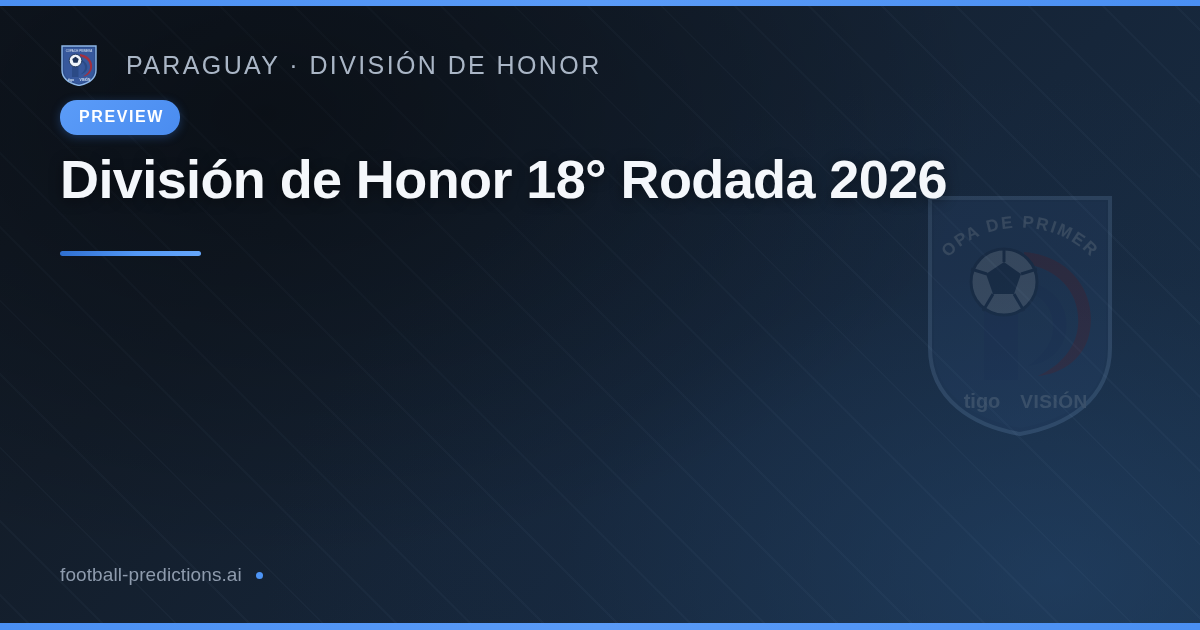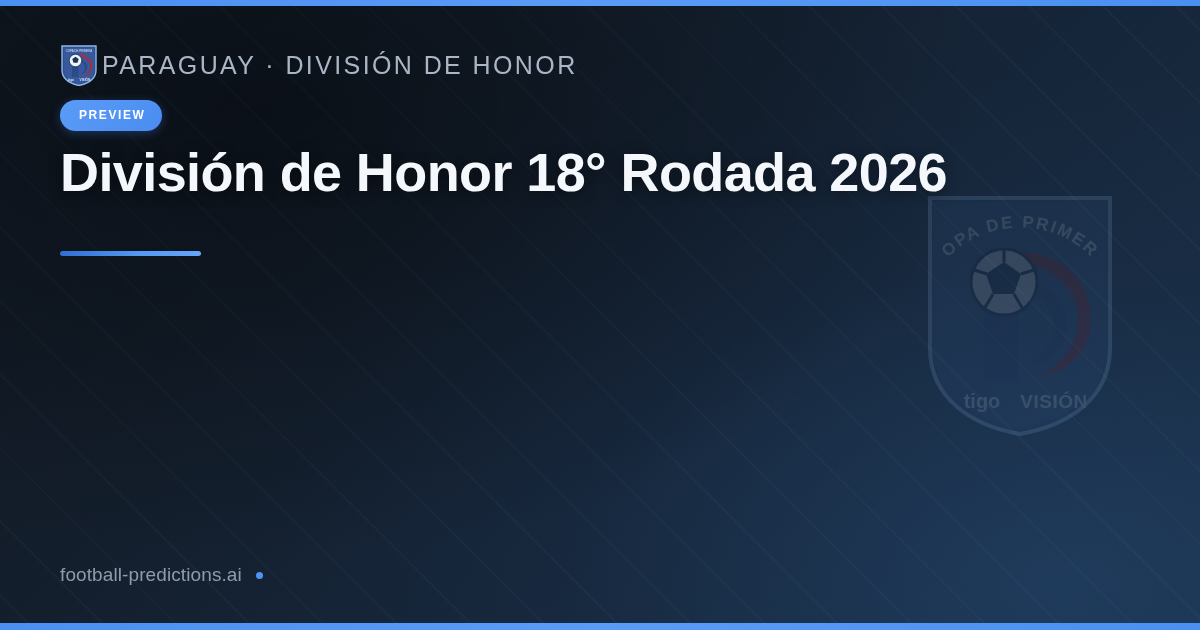--- a/index.html
+++ b/index.html
@@ -59,43 +59,43 @@
     pointer-events:none;
     display:flex; align-items:center; justify-content:center;
   }
   .watermark svg { width:200px; height:250px; display:block; }
 
   
   .content { position:absolute; left:60px; top:0; width:900px; height:630px; }
 
   .league-row {
     position:absolute; top:44px; left:0;
-    display:flex; align-items:center; gap:4px;
+    display:flex; align-items:center; gap:28px;
   }
   .league-crest { width:38px; height:42px; flex:0 0 auto; display:block; }
   .league-crest svg { width:38px; height:42px; display:block; }
   .league-label {
     font-size:25px; font-weight:400; letter-spacing:2.4px;
     color:#aab6c6; white-space:nowrap;
   }
 
   .preview-badge {
     position:absolute; top:100px; left:0;
     display:inline-block;
     padding:9px 16px 10px 19px;
     border-radius:17px;
     background:linear-gradient(135deg,#5b9cf8 0%,#4a8cf0 100%);
     color:#ffffff;
-    font-size:12px; font-weight:700; letter-spacing:1.6px;
+    font-size:16px; font-weight:700; letter-spacing:1.6px;
     line-height:1;
     box-shadow:0 2px 10px rgba(55,120,220,0.35);
   }
 
   .title {
-    position:absolute; top:142px; left:0;
+    position:absolute; top:149px; left:0;
     width:920px;
     font-size:54px; font-weight:700; letter-spacing:-0.6px;
     line-height:1.12;
     color:#f4f7fb;
     text-shadow:0 2px 14px rgba(0,0,0,0.45);
   }
 
   .accent-line {
     position:absolute; top:251px; left:0;
     width:141px; height:5px; border-radius:3px;

